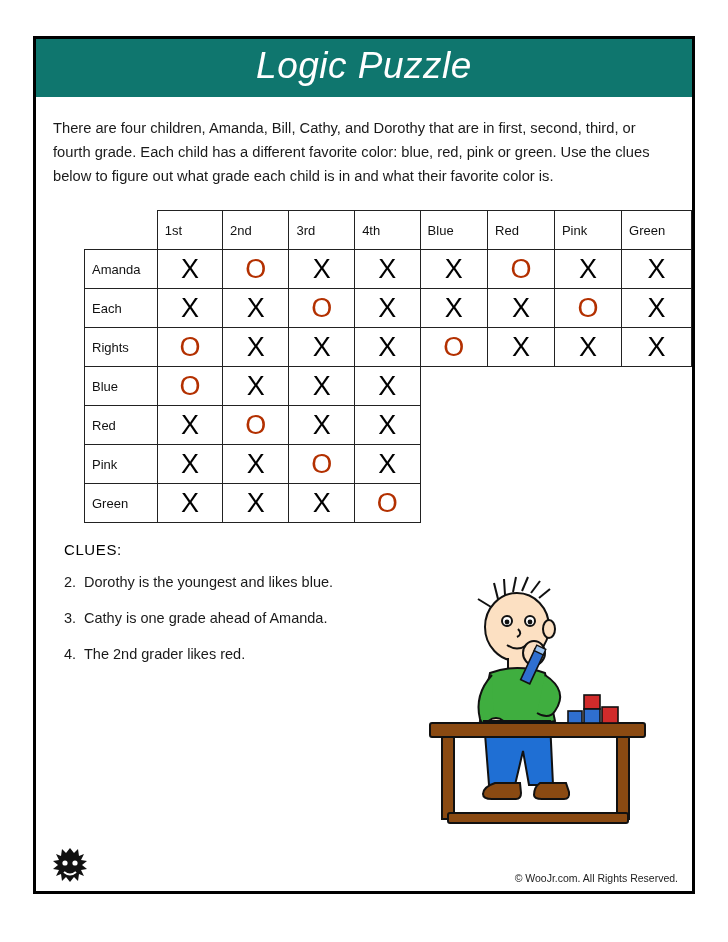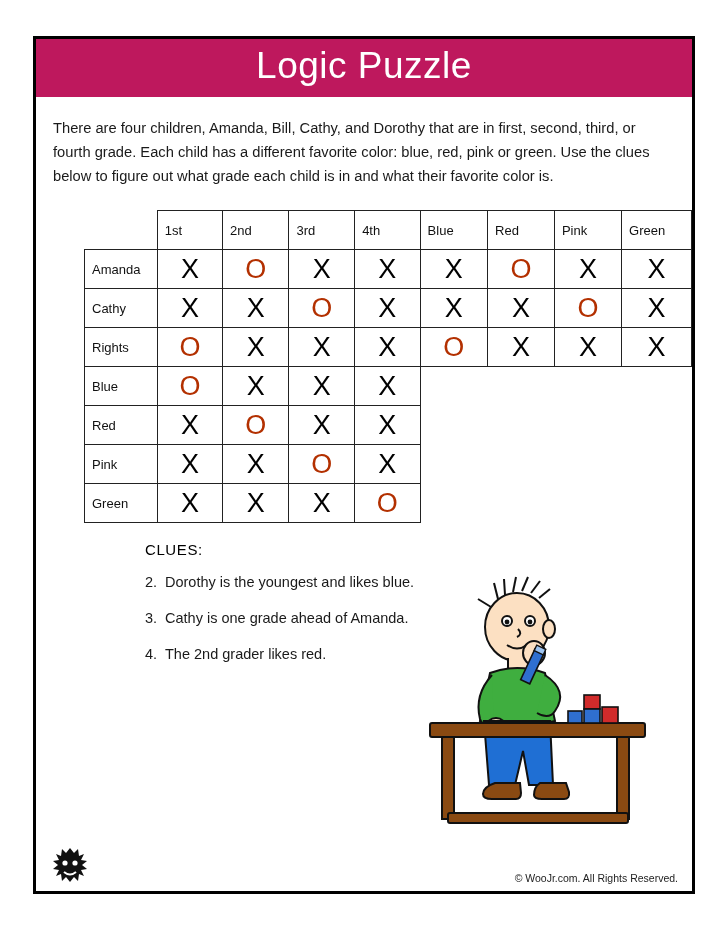--- a/index.html
+++ b/index.html
@@ -19,28 +19,29 @@
     position: absolute;
     left: 33px;
     top: 36px;
     width: 662px;
     height: 858px;
     border: 3px solid #000;
     box-sizing: border-box;
     background: #fff;
   }
   .title-bar {
-    background: #be185d;
+    background: #0f766e;
     color: #fff;
     text-align: center;
     padding: 6px 0 10px 0;
     font-size: 37px;
     font-family: "Liberation Sans", sans-serif;
     font-weight: 400;
     letter-spacing: 0.5px;
+    font-style: italic;
   }
   .intro {
     padding: 20px 28px 0 17px;
     font-size: 14.7px;
     line-height: 1.62;
     color: #1a1a1a;
   }
   .grid-wrap {
     padding: 22px 0 0 48px;
   }
@@ -76,21 +77,21 @@
     font-size: 27px;
     font-family: "Liberation Sans", sans-serif;
     line-height: 1;
   }
   td.cell.mark-x { color: #000; }
   td.cell.mark-o { color: #b33000; }
   td.blank {
     border: none !important;
   }
   .clues {
-    padding: 18px 0 0 109px;
+    padding: 18px 0 0 28px;
     position: relative;
     z-index: 3;
   }
   .clues-title {
     font-size: 15px;
     letter-spacing: 0.6px;
     margin-bottom: 16px;
   }
   .clue {
     font-size: 14.5px;
@@ -151,21 +152,21 @@
           <td class="cell mark-x">X</td>
           <td class="cell mark-o">O</td>
           <td class="cell mark-x">X</td>
           <td class="cell mark-x">X</td>
           <td class="cell mark-x">X</td>
           <td class="cell mark-o">O</td>
           <td class="cell mark-x">X</td>
           <td class="cell mark-x">X</td>
         </tr>
         <tr>
-          <td class="rowhead">Cathy</td>
+          <td class="rowhead">Each</td>
           <td class="cell mark-x">X</td>
           <td class="cell mark-x">X</td>
           <td class="cell mark-o">O</td>
           <td class="cell mark-x">X</td>
           <td class="cell mark-x">X</td>
           <td class="cell mark-x">X</td>
           <td class="cell mark-o">O</td>
           <td class="cell mark-x">X</td>
         </tr>
         <tr>

